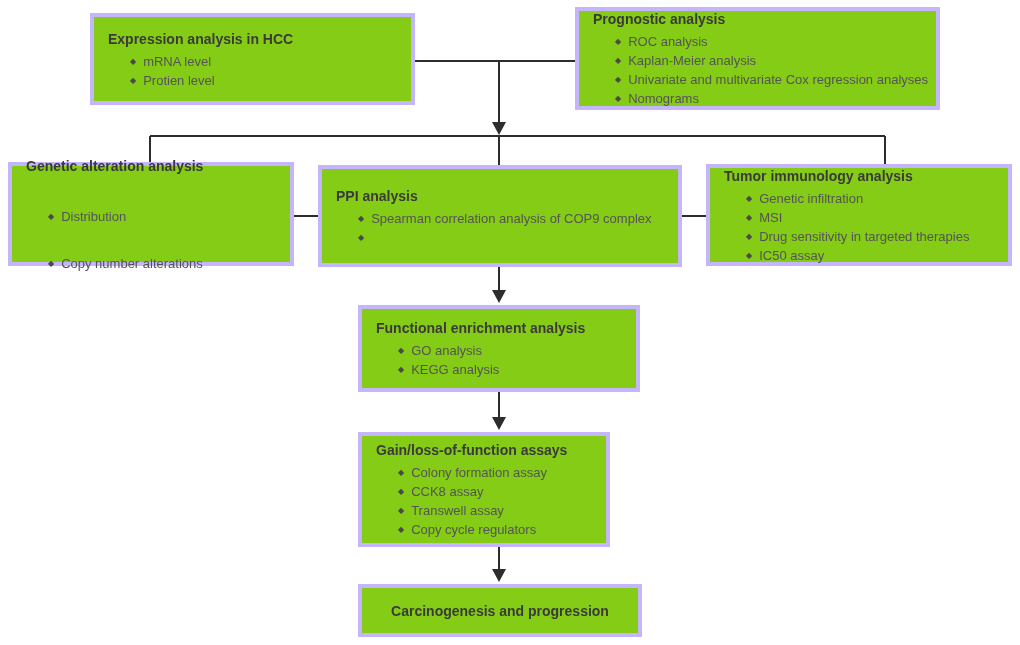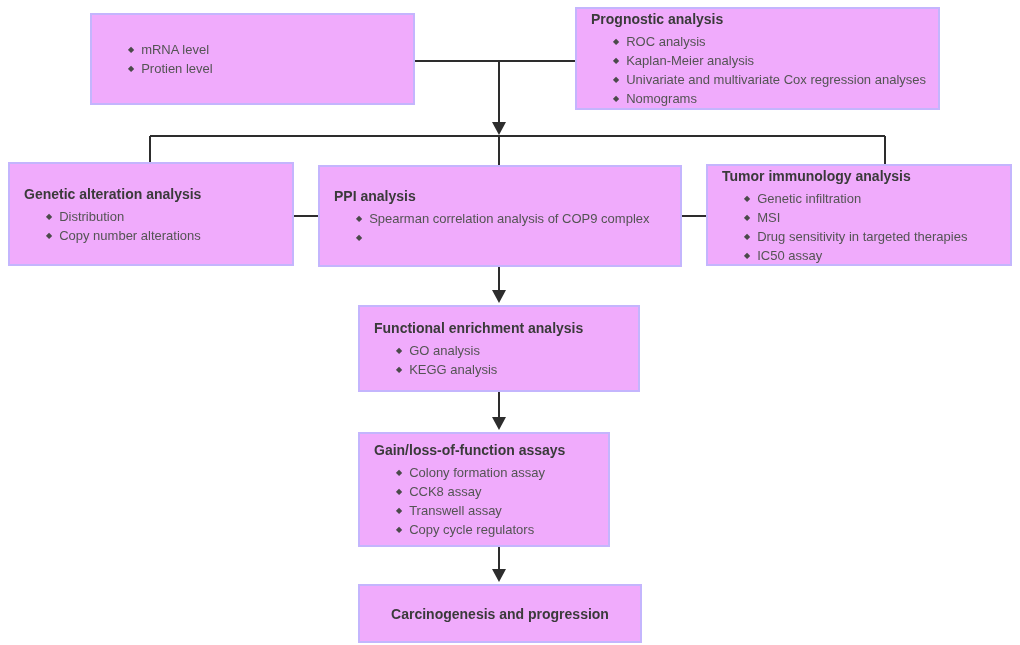--- a/index.html
+++ b/index.html
@@ -7,22 +7,22 @@
     width:1020px;height:645px;
     background:#ffffff;
     font-family:"Liberation Sans", sans-serif;
     position:relative;
     overflow:hidden;
   }
   #canvas{position:relative;width:1020px;height:645px;background:#ffffff;}
   svg.connectors{position:absolute;left:0;top:0;width:1020px;height:645px;z-index:1;}
   .box{
     position:absolute;
-    background:#f0abfc;
-    border:2px solid #c4b5fd;
+    background:#84cc16;
+    border:4px solid #c4b5fd;
     box-sizing:border-box;
     display:flex;
     flex-direction:column;
     justify-content:center;
     z-index:2;
   }
   .box .title{
     font-weight:bold;
     font-size:14px;
     color:#3a3a3a;
@@ -72,20 +72,21 @@
     </g>
     <g fill="#2d2d2d" stroke="none">
       <polygon points="492,122 506,122 499,135"></polygon>
       <polygon points="492,290 506,290 499,303"></polygon>
       <polygon points="492,417 506,417 499,430"></polygon>
       <polygon points="492,569 506,569 499,582"></polygon>
     </g>
   </svg>
 
   <div class="box" style="left:90px;top:13px;width:325px;height:92px;">
+    <div class="title">Expression analysis in HCC</div>
     <div class="item">
       <span class="diamond">◆</span>
       <span>mRNA level</span>
     </div>
     <div class="item">
       <span class="diamond">◆</span>
       <span>Protien level</span>
     </div>
   </div>
 
@@ -102,21 +103,21 @@
     <div class="item">
       <span class="diamond">◆</span>
       <span>Univariate and multivariate Cox regression analyses</span>
     </div>
     <div class="item">
       <span class="diamond">◆</span>
       <span>Nomograms</span>
     </div>
   </div>
 
-  <div class="box" style="left:8px;top:162px;width:286px;height:104px;">
+  <div class="box" style="left:8px;top:162px;width:286px;height:104px;gap:28px;">
     <div class="title">Genetic alteration analysis</div>
     <div class="item">
       <span class="diamond">◆</span>
       <span>Distribution</span>
     </div>
     <div class="item">
       <span class="diamond">◆</span>
       <span>Copy number alterations</span>
     </div>
   </div>
@@ -177,17 +178,17 @@
     <div class="item">
       <span class="diamond">◆</span>
       <span>Transwell assay</span>
     </div>
     <div class="item">
       <span class="diamond">◆</span>
       <span>Copy cycle regulators</span>
     </div>
   </div>
 
-  <div class="box center-title" style="left:358px;top:584px;width:284px;height:59px;">
+  <div class="box center-title" style="left:358px;top:584px;width:284px;height:53px;">
     <div class="title">Carcinogenesis and progression</div>
   </div>
 
 </div>
 
 </body></html>

